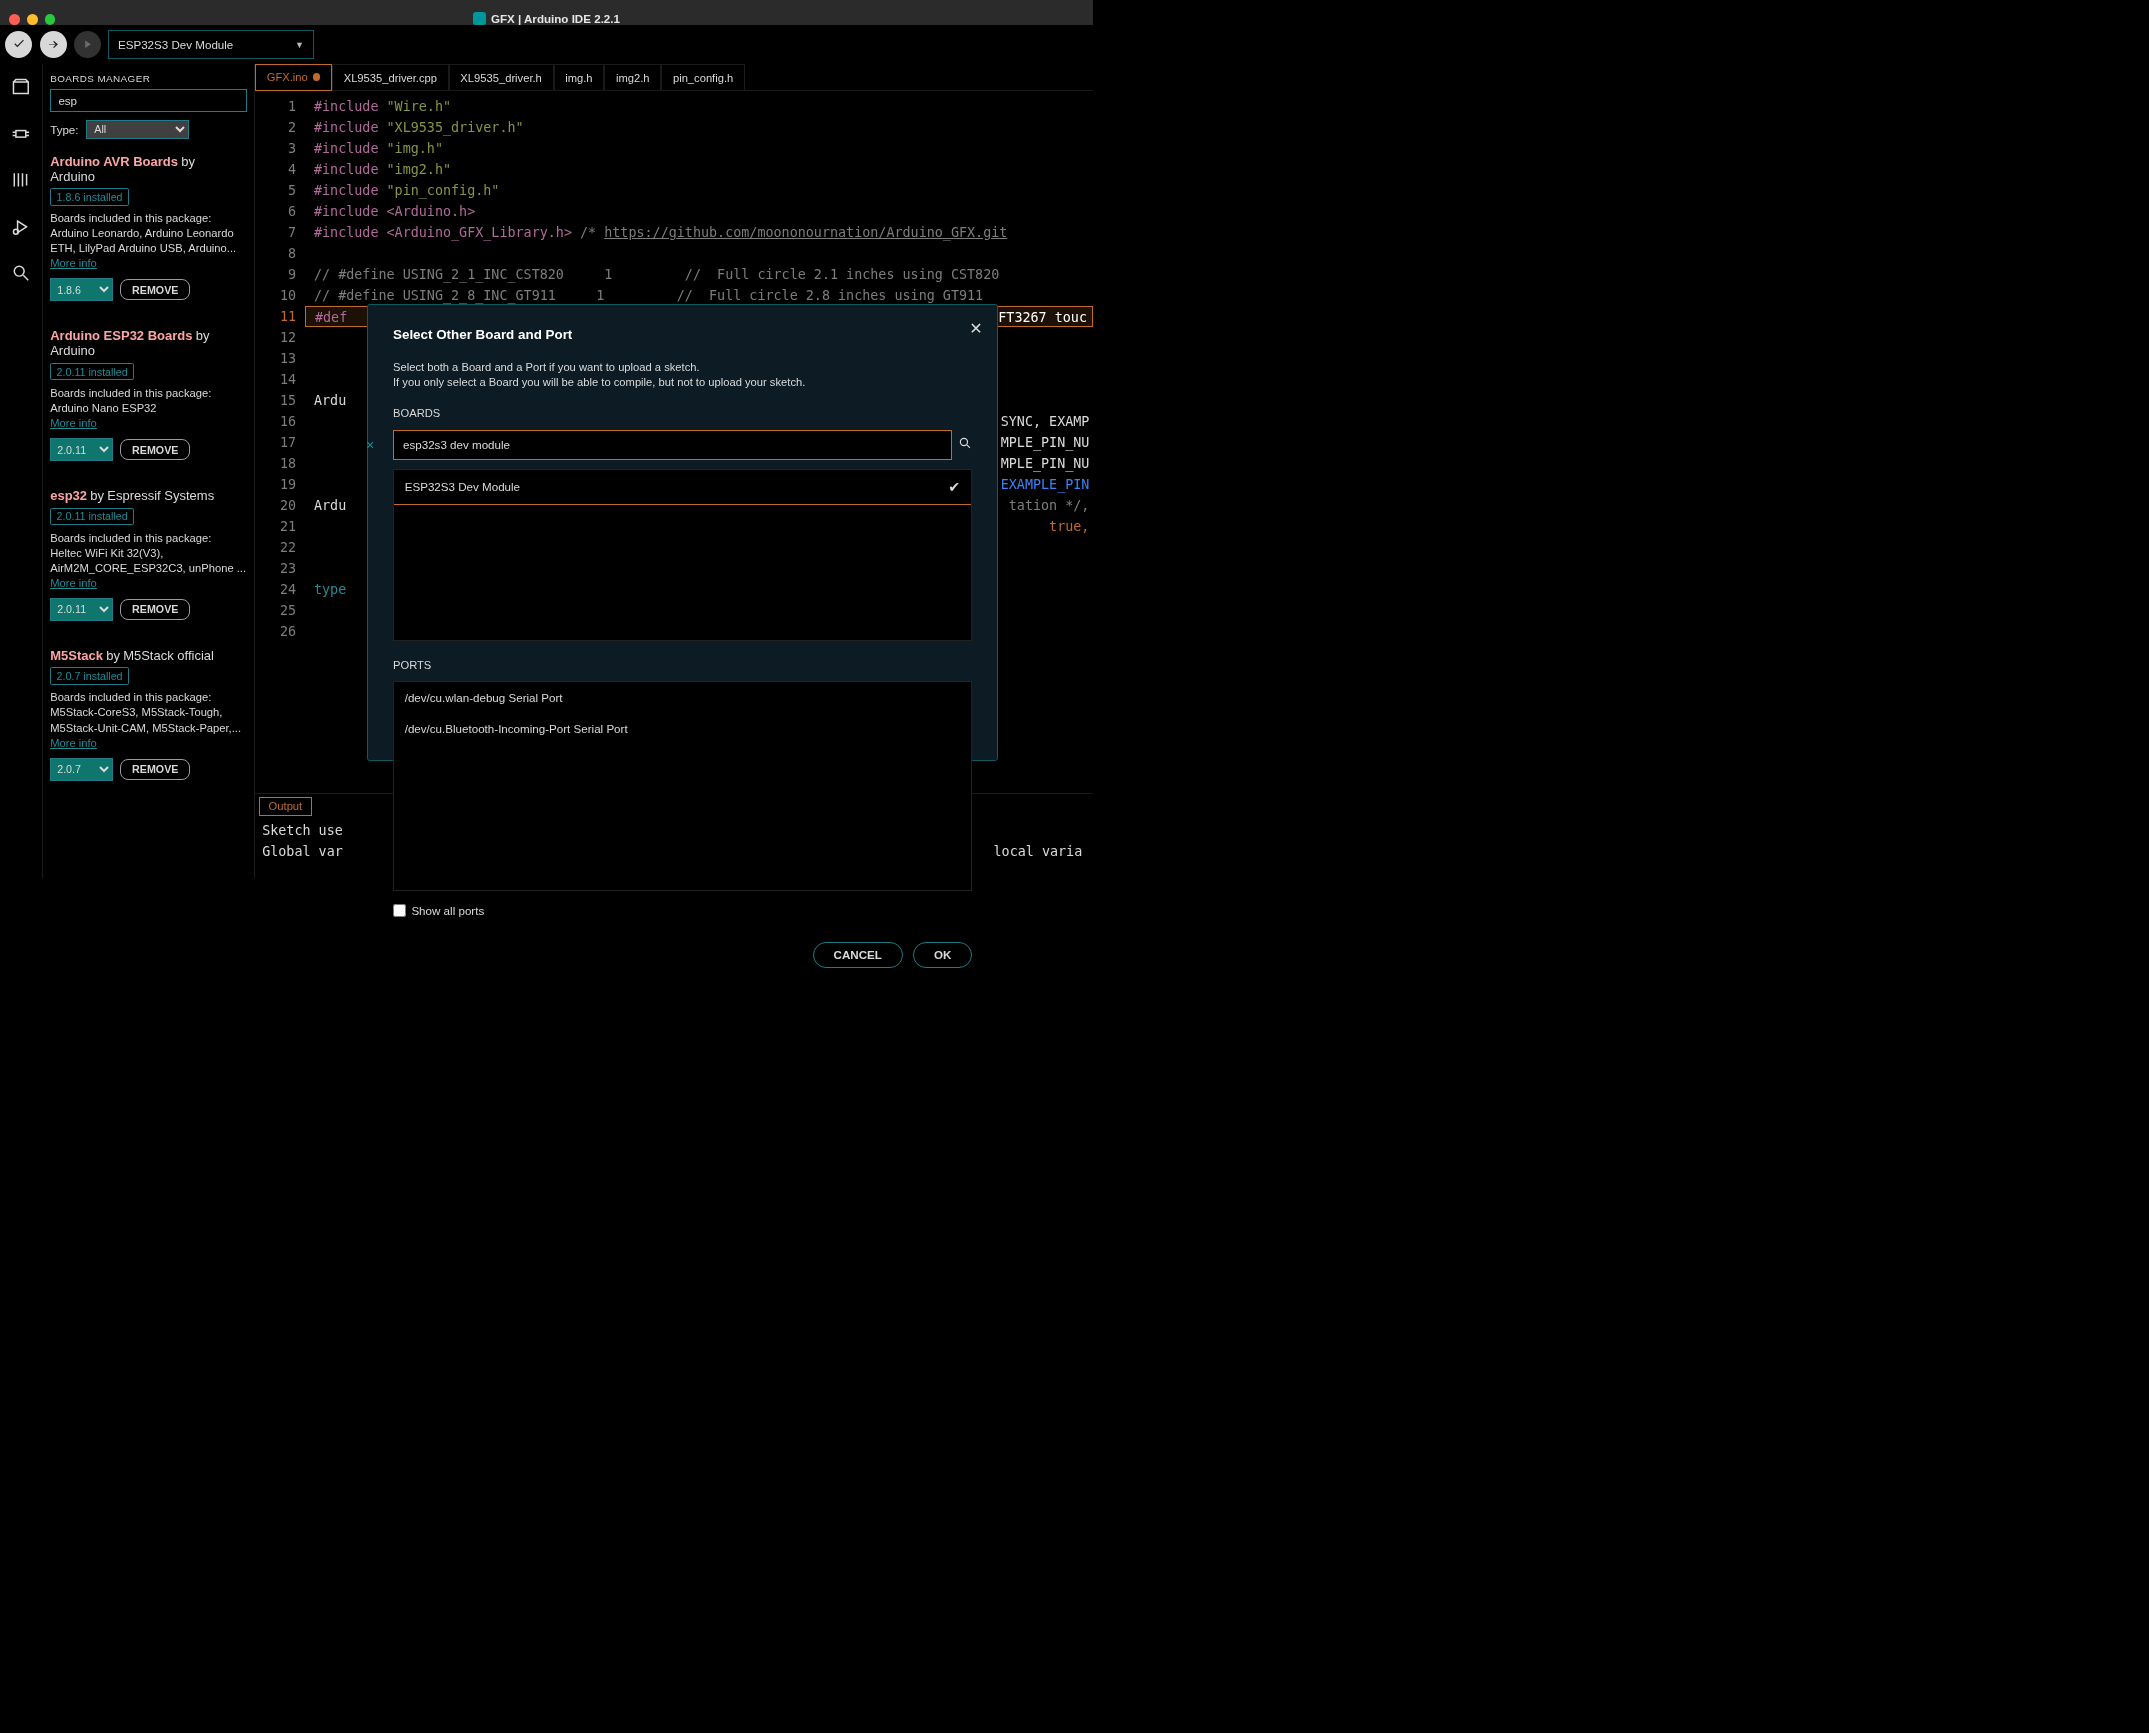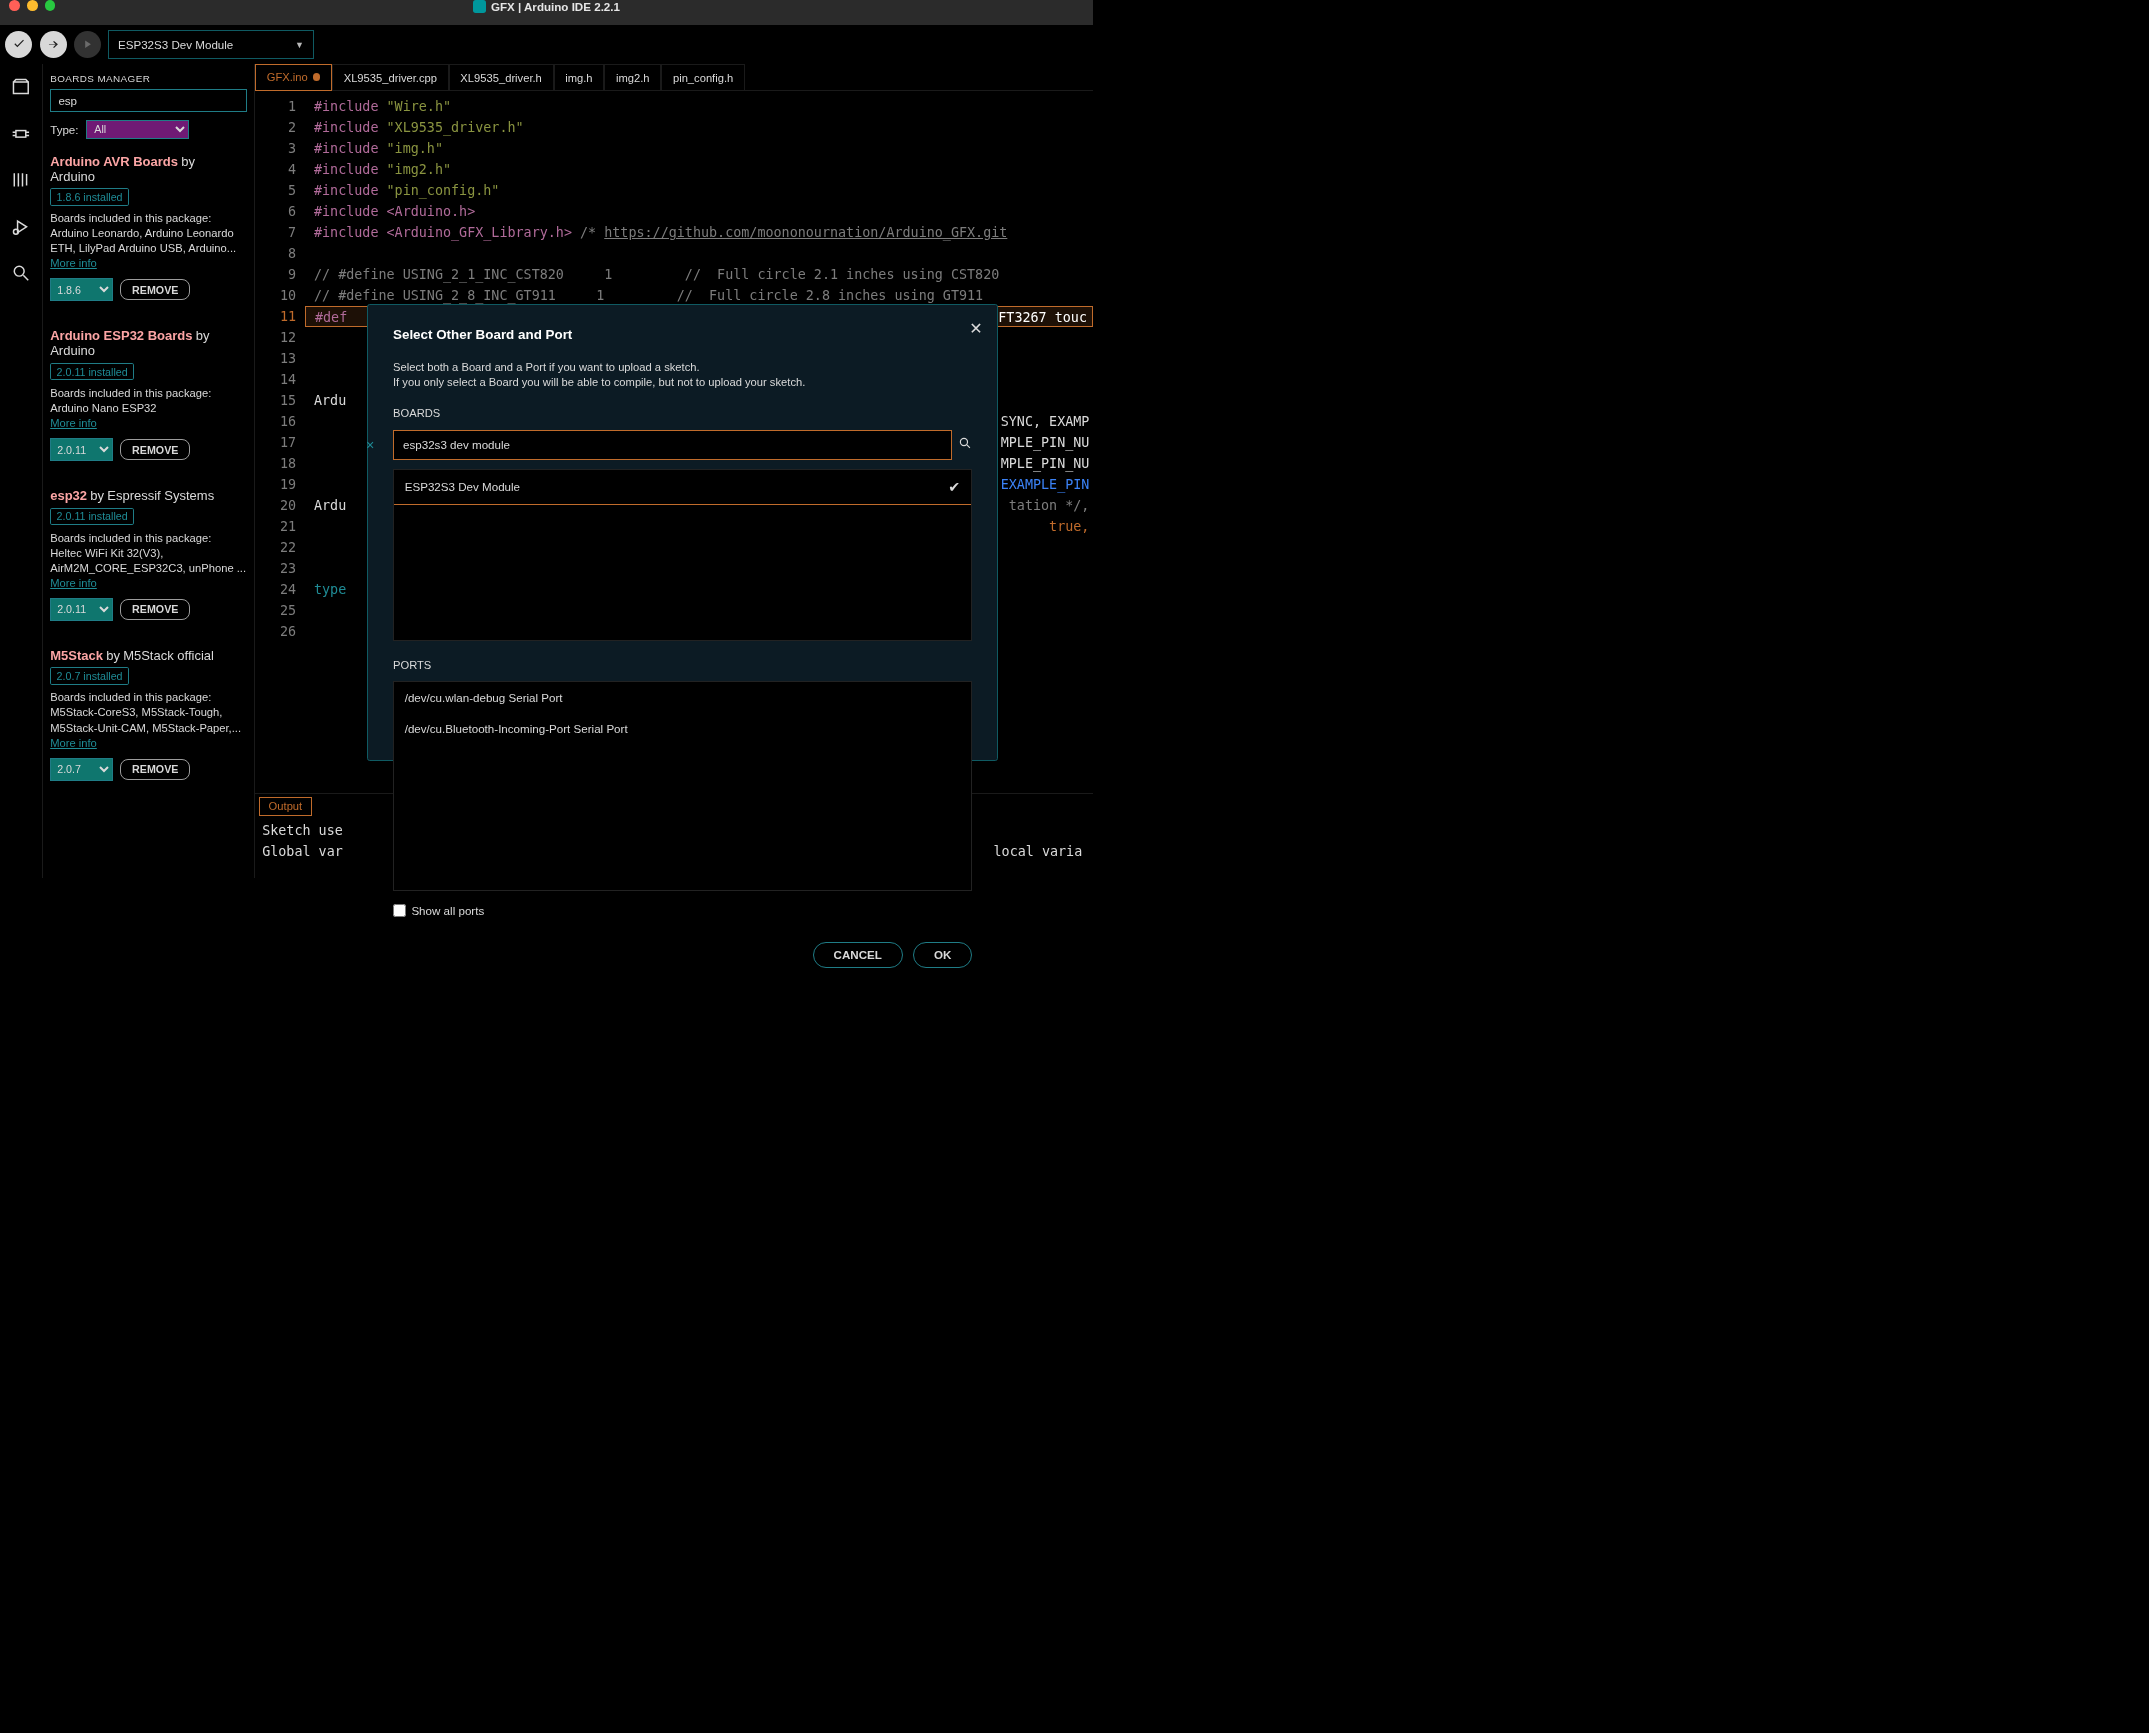--- a/index.html
+++ b/index.html
@@ -11,21 +11,21 @@
   width: 1093px;
   height: 878px;
   overflow: hidden;
 }
 
 
 .titlebar {
   height: 25px;
   background: #2b2b2b;
   display: flex;
-  align-items: flex-start;
+  align-items: flex-end;
   padding: 0 9px;
   position: relative;
 }
 .traffic-lights { display: flex; gap: 7.2px; }
 .tl { width: 10.7px; height: 10.7px; border-radius: 50%; }
 .tl.red { background: #ff5f57; }
 .tl.yellow { background: #febc2e; }
 .tl.green { background: #28c840; }
 .title-center {
   position: absolute; left: 0; right: 0;
@@ -100,21 +100,21 @@
   border: 0.9px solid #1f7c86;
   background: #000;
   color: #dadada;
   padding: 0 7.2px;
   font-size: 11.6px;
   margin-bottom: 7.2px;
 }
 .type-row { display: flex; align-items: center; gap: 7.2px; margin-bottom: 14.3px; color: #dadada; font-size: 11.6px; }
 .type-select {
   border: 0.9px solid #1f7c86;
-  background: #701a75; color: #dadada;
+  background: #404040; color: #dadada;
   height: 19.7px; width: 103px; font-size: 10.7px;
   padding: 0 3.6px;
 }
 
 .board-card { margin-bottom: 27px; }
 .card-title { color: #fca5a5; font-size: 13px; font-weight: 600; }
 .card-by { color: #dadada; font-weight: 400; font-size: 13px; }
 .tag-installed {
   display: inline-block;
   border: 0.9px solid #1f7c86;

